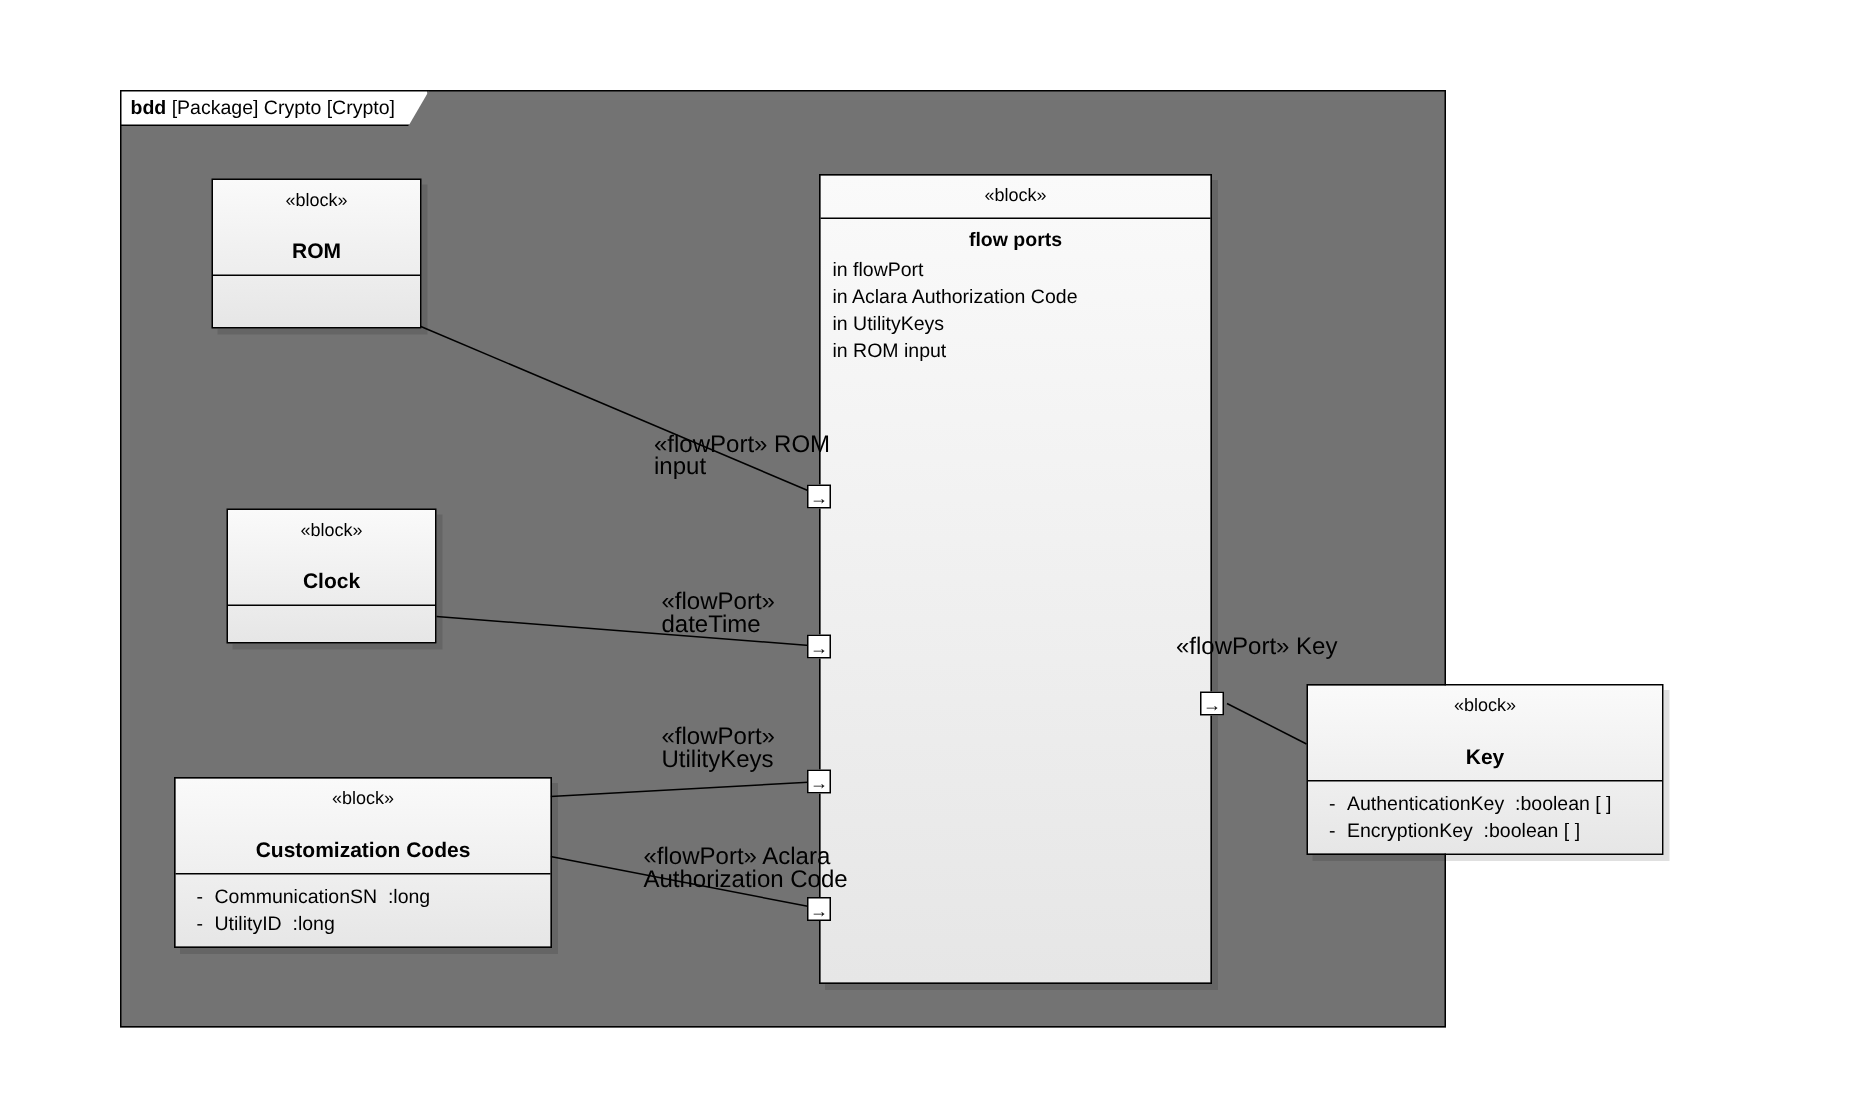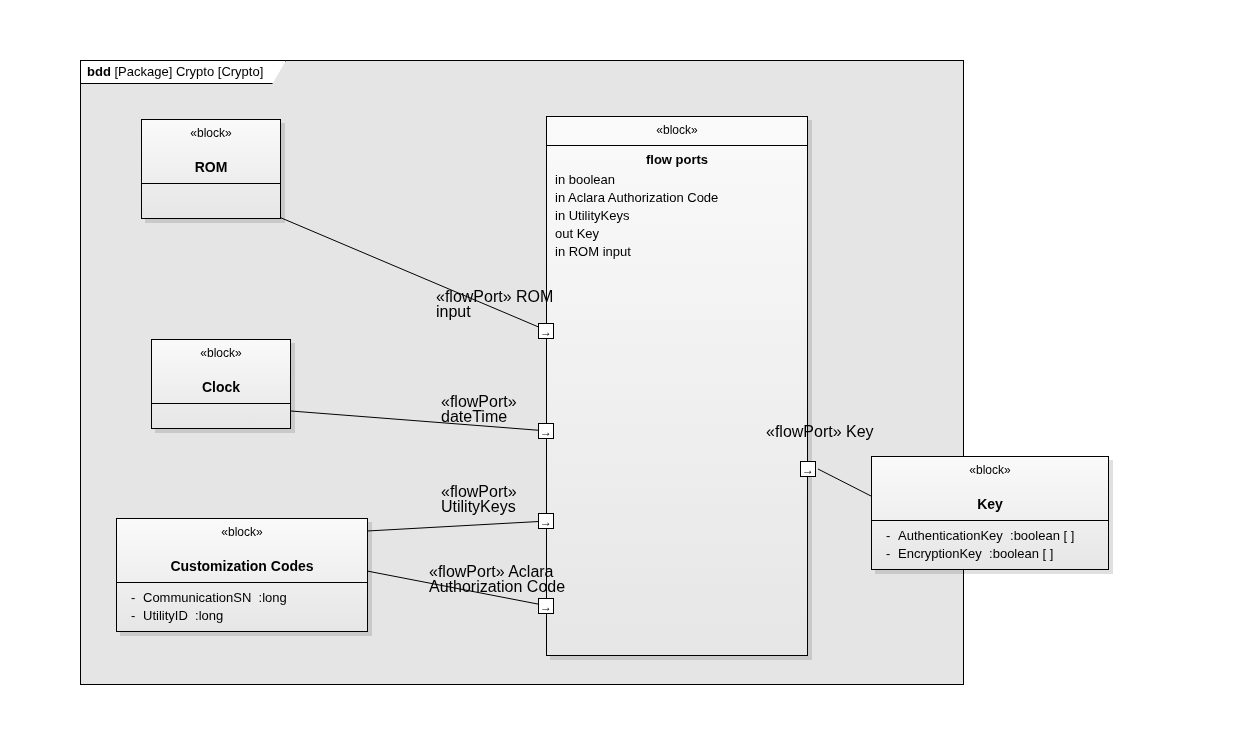--- a/index.html
+++ b/index.html
@@ -10,21 +10,21 @@
     background: #fff;
     width: 1240px;
     height: 740px;
     position: relative;
   }
   .outer-frame {
     position: absolute;
     left: 80px; top: 60px;
     width: 884px; height: 625px;
     border: 1px solid #000;
-    background: #e5e5e5;
+    background: #737373;
   }
   .frame-tab {
     position: absolute;
     left: -1px; top: -1px;
     height: 24px;
     background: #fff;
     border: 1px solid #000;
     padding: 2px 8px 2px 6px;
     font-size: 13px;
     line-height: 18px;
@@ -144,24 +144,23 @@
       <div class="attr-row"><span class="dash">-</span><span>UtilityID</span>&nbsp;&nbsp;<span>:long</span></div>
     </div>
   </div>
 
   <div class="block" style="left:465px; top:55px; width:262px; height:540px;">
     <div class="block-head">
       <span class="stereo">«block»</span>
     </div>
     <div class="block-body">
       <div class="section-title">flow  ports</div>
-      <div class="row">in boolean</div>
+      <div class="row">in flowPort</div>
       <div class="row">in Aclara Authorization Code</div>
       <div class="row">in UtilityKeys</div>
-      <div class="row">out Key</div>
       <div class="row">in ROM input</div>
     </div>
   </div>
 
   <div class="block" style="left:790px; top:395px; width:238px;">
     <div class="block-head">
       <span class="stereo">«block»</span>
       <span class="bname">Key</span>
     </div>
     <div class="block-body">
@@ -188,15 +187,15 @@
     </div>
 
   <div class="port-label" style="left:355px; top:228px;">«flowPort» ROM
 input</div>
   <div class="port-label" style="left:360px; top:333px;">«flowPort»
 dateTime</div>
   <div class="port-label" style="left:360px; top:423px;">«flowPort»
 UtilityKeys</div>
   <div class="port-label" style="left:348px; top:503px;">«flowPort» Aclara
 Authorization Code</div>
-  <div class="port-label" style="left:685px; top:363px;">«flowPort» Key</div>
+  <div class="port-label" style="left:703px; top:363px;">«flowPort» Key</div>
 
 </div>
 
 </body></html>

